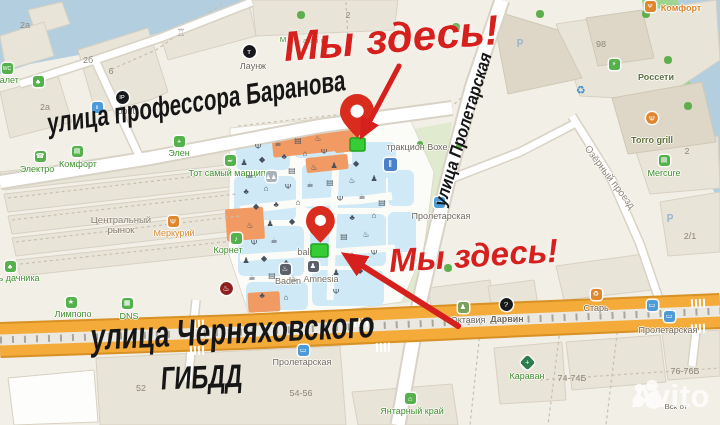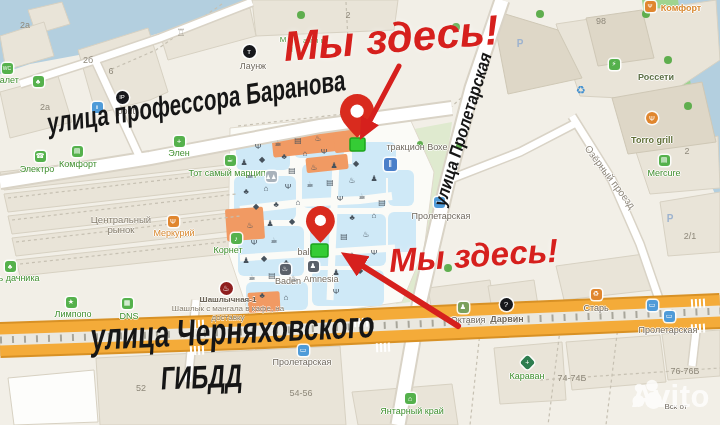--- a/index.html
+++ b/index.html
@@ -283,21 +283,21 @@
       </div>
       <div class="poi c-green" style="left: 283px; top: 39px; font-size: 8px;">М</div>
       <div class="poi c-green" style="left: 314px; top: 40px; font-size: 8px;">амы в</div>
       <div class="poi c-green" style="left: 290px; top: 49px; font-size: 8px;">И</div>
       <div class="poi c-gray" style="left: 676px; top: 394px; font-size: 8px; margin-top: 12px;">Вск от</div>
       <div class="num" style="left: 25px; top: 25px;">2а</div>
       <div class="num" style="left: 88px; top: 60px;">2б</div>
       <div class="num" style="left: 111px; top: 71px;">6</div>
       <div class="num" style="left: 45px; top: 107px;">2а</div>
       <div class="num" style="left: 348px; top: 15px;">2</div>
-      <div class="num" style="left: 601px; top: 21px; text-align: right;">98</div>
+      <div class="num" style="left: 601px; top: 44px; text-align: right;">98</div>
       <div class="num" style="left: 687px; top: 151px;">2</div>
       <div class="num" style="left: 690px; top: 236px;">2/1</div>
       <div class="num" style="left: 141px; top: 388px;">52</div>
       <div class="num" style="left: 301px; top: 393px;">54-56</div>
       <div class="num" style="left: 572px; top: 378px;">74-74Б</div>
       <div class="num" style="left: 685px; top: 371px;">76-76Б</div>
       <div class="ic" style="width: 11px; height: 11px; left: 32.5px; top: 75.5px; font-size: 7px; background: rgb(85, 177, 76);">
         <span>♣</span>
       </div>
       <div class="ic" style="width: 11px; height: 11px; left: 91.5px; top: 101.5px; font-size: 6px; background: rgb(79, 155, 216);">
@@ -323,25 +323,20 @@
       </div>
       <div class="ic" style="width: 11px; height: 11px; left: 664.5px; top: 212.5px; font-size: 10px; font-weight: 700; box-shadow: none; background: transparent; color: rgb(157, 179, 207);">
         <span>P</span>
       </div>
       <div class="ic" style="width: 11px; height: 11px; left: 265.5px; top: 170.5px; font-size: 6px; background: rgb(169, 178, 187);">
         <span>♟♟</span>
       </div>
       <div class="ml" style="left: 121px; top: 215px; font-size: 9.5px; line-height: 10px;">
         <div>Центральный</div>
         <div>рынок</div>
-      </div>
-      <div class="ml" style="left: 228px; top: 295px; font-size: 8px; line-height: 9px;">
-        <div style="font-weight: 700; color: rgb(107, 100, 88);">Шашлычная-1</div>
-        <div>Шашлык с мангала в кафе, на</div>
-        <div>доставку</div>
       </div>
       <div class="mi" style="left: 258px; top: 147px;">Ψ</div>
       <div class="mi" style="left: 278px; top: 144px;">☕</div>
       <div class="mi" style="left: 298px; top: 141px;">▤</div>
       <div class="mi" style="left: 318px; top: 139px;">♨</div>
       <div class="mi" style="left: 244px; top: 163px;">♟</div>
       <div class="mi" style="left: 262px; top: 160px;">◆</div>
       <div class="mi" style="left: 284px; top: 157px;">♣</div>
       <div class="mi" style="left: 305px; top: 154px;">⌂</div>
       <div class="mi" style="left: 324px; top: 152px;">Ψ</div>

